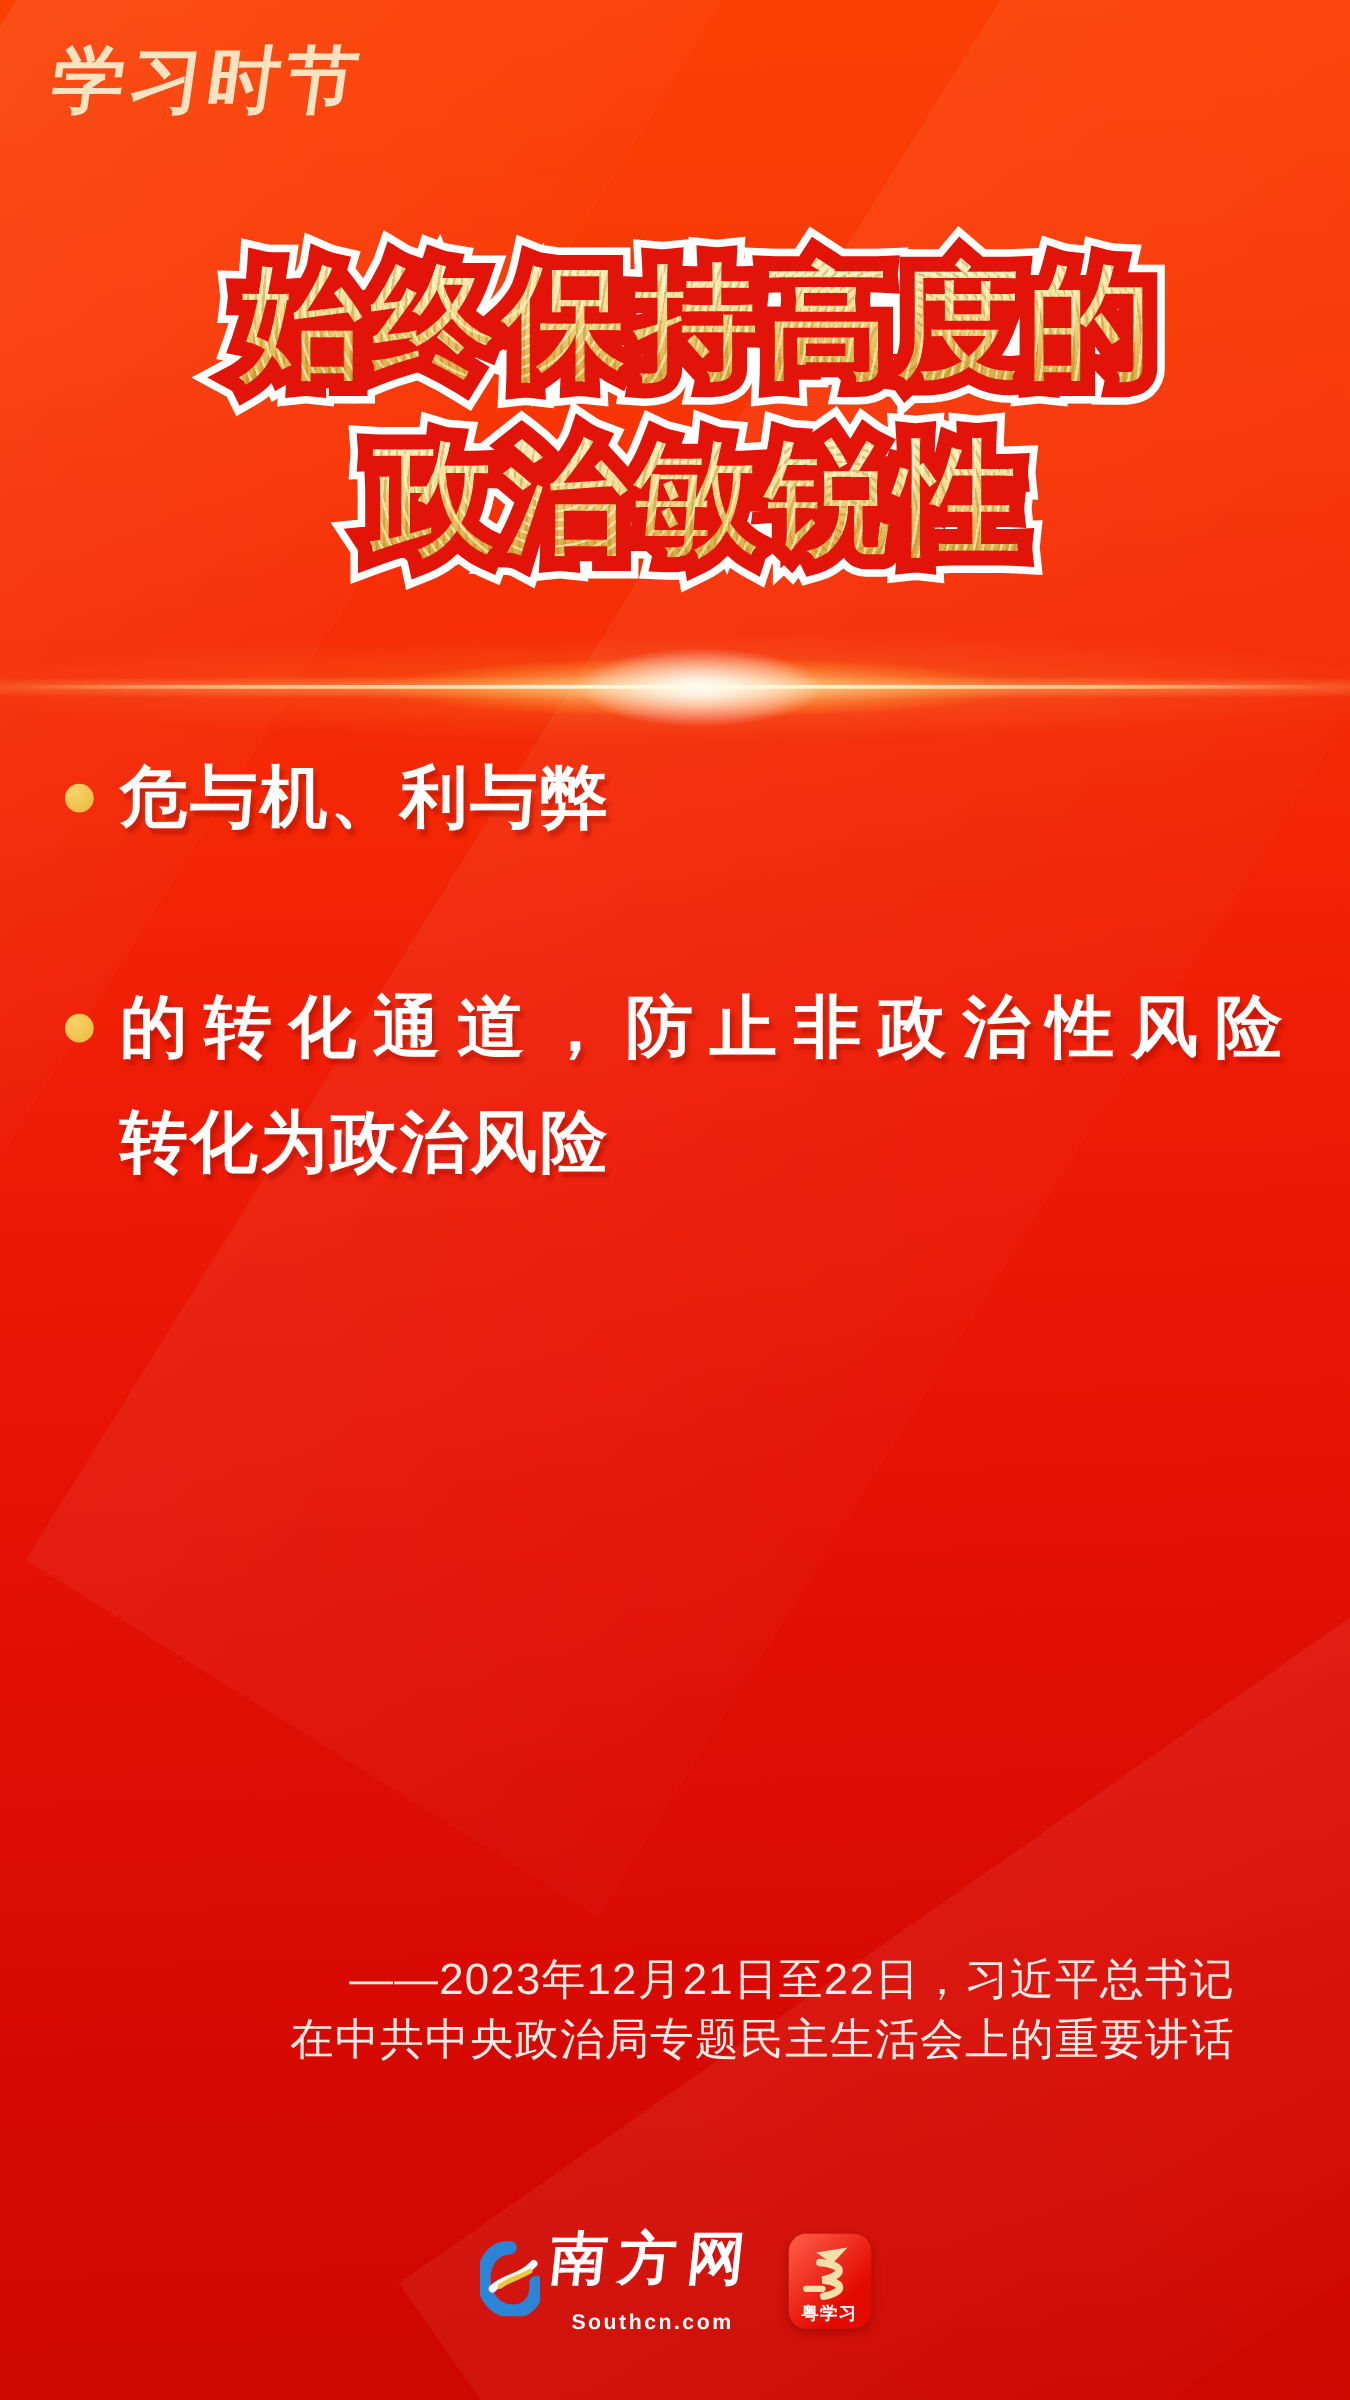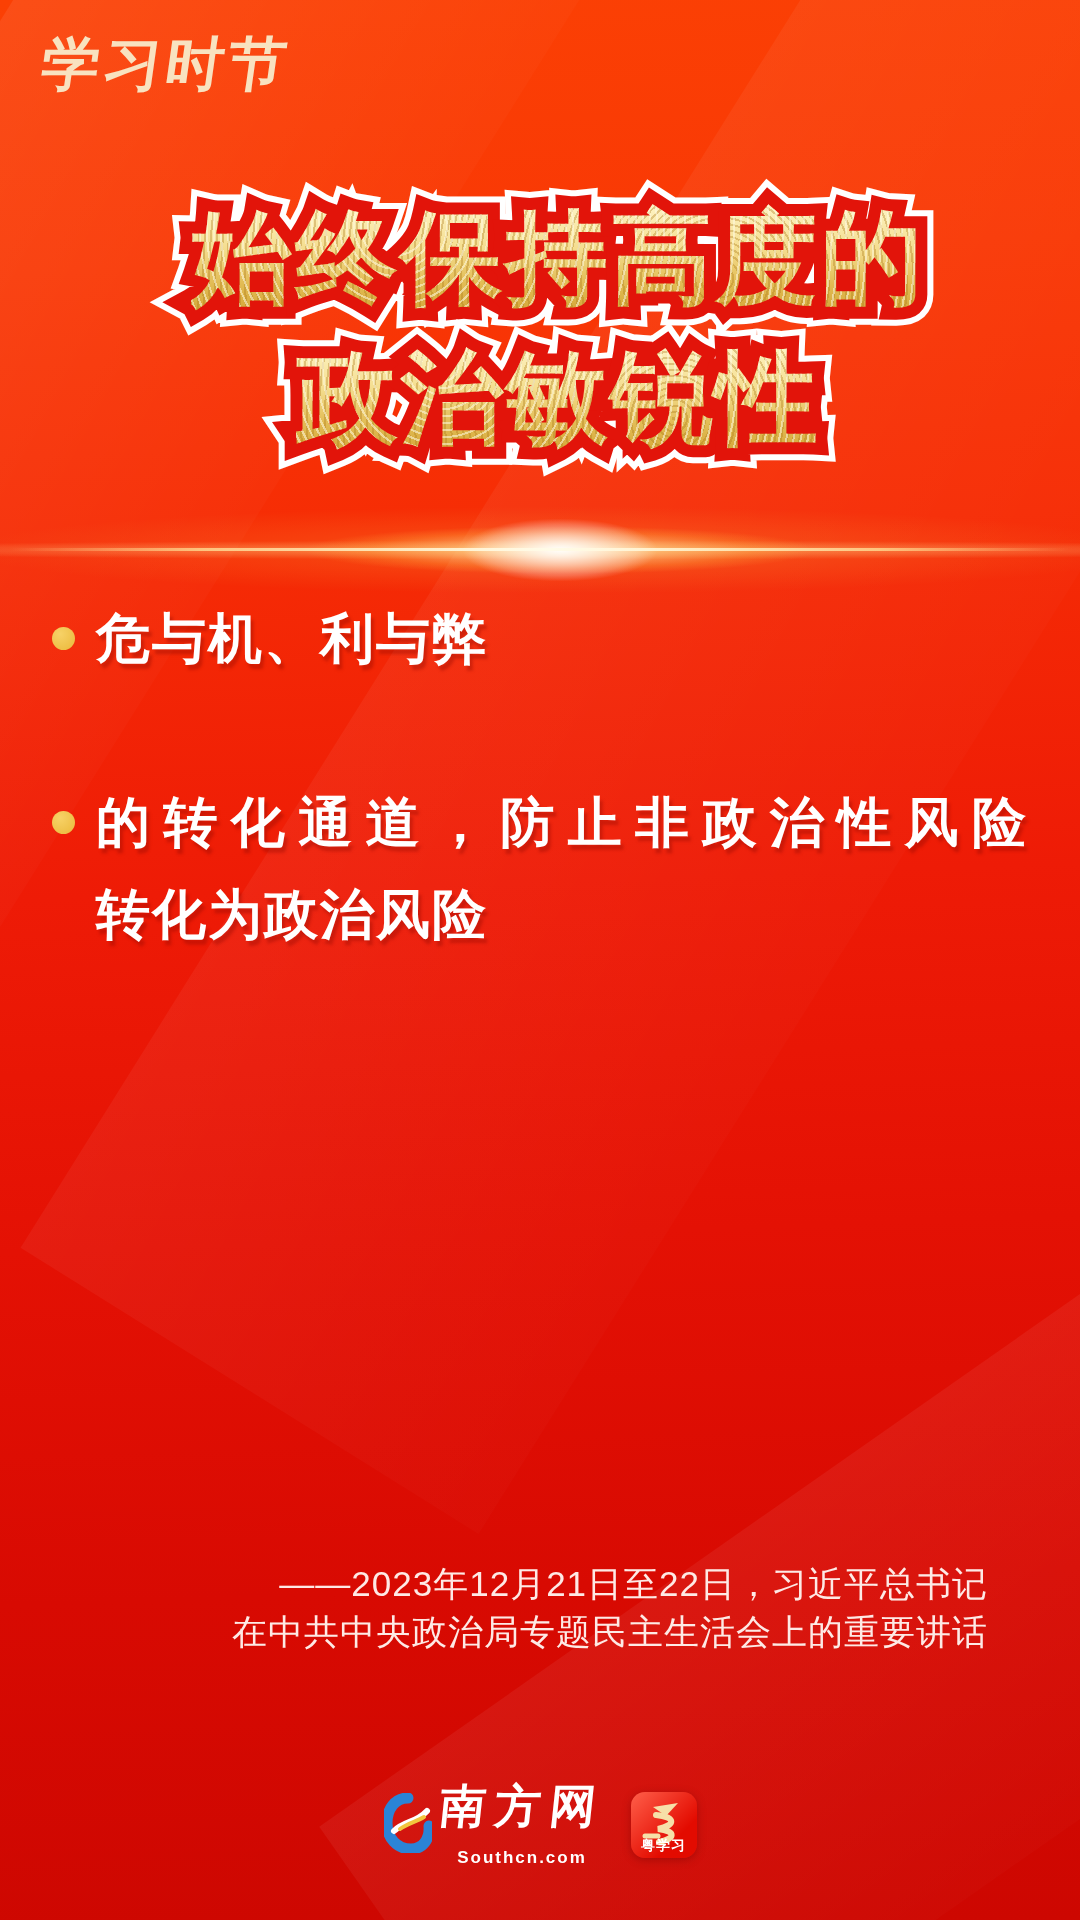--- a/index.html
+++ b/index.html
@@ -14,21 +14,21 @@
     background:linear-gradient(90deg,rgba(255,255,255,0.075),rgba(255,255,255,0.02));}
   .streak-2{width:540px;height:1700px;left:430px;top:-180px;transform:rotate(32deg);
     background:linear-gradient(90deg,rgba(255,255,255,0.05),rgba(255,255,255,0.015));}
   .streak-3{width:430px;height:1300px;left:760px;top:980px;transform:rotate(55deg);
     background:linear-gradient(90deg,rgba(255,255,255,0.06),rgba(255,255,255,0.015));}
   
   .brand{position:absolute;left:42px;top:26px;font-size:58px;font-weight:900;
     color:#f8e2c0;transform:skewX(-8deg);letter-spacing:4px;white-space:nowrap;}
   
   .title{position:absolute;top:188px;left:0;width:100%;text-align:center;}
-  .t-line{position:relative;font-size:102px;line-height:140px;font-weight:700;letter-spacing:3px;white-space:nowrap;margin-left:36px;}
+  .t-line{position:relative;font-size:102px;line-height:140px;font-weight:400;letter-spacing:3px;white-space:nowrap;margin-left:36px;}
   .t-layer{position:absolute;left:0;right:0;top:0;}
   .t-white{-webkit-text-stroke:36px #ffffff;color:#fff;}
   .t-red{-webkit-text-stroke:24px #e2140a;color:#e2140a;text-shadow:4px 7px 0 rgba(170,10,0,0.35);}
   .t-gold{position:relative;color:transparent;
     background:
       repeating-radial-gradient(circle at 28% 22%, rgba(255,250,225,0.55) 0 2px, rgba(0,0,0,0) 2px 7px),
       repeating-radial-gradient(circle at 72% 68%, rgba(170,120,25,0.35) 0 2px, rgba(0,0,0,0) 2px 6px),
       linear-gradient(180deg,#fdf2c0 6%,#f4dd8e 42%,#e2bc55 72%,#d3a535 100%);
     -webkit-background-clip:text;background-clip:text;}
   
@@ -50,21 +50,21 @@
   .bline.just{text-align:justify;text-align-last:justify;}
   
   .attribution{position:absolute;top:1560px;right:92px;text-align:right;font-size:35px;line-height:48px;
     color:rgba(255,242,238,0.96);font-weight:500;letter-spacing:1px;}
   
   .footer{position:absolute;top:1782px;left:0;width:100%;display:flex;justify-content:center;align-items:center;gap:26px;}
   .southcn{display:flex;align-items:center;gap:8px;}
   .southcn-text{display:flex;flex-direction:column;align-items:center;}
   .southcn-name{font-size:46px;font-weight:900;color:#fff;transform:skewX(-6deg);letter-spacing:9px;line-height:1.05;white-space:nowrap;}
   .southcn-domain{font-size:17px;font-weight:800;color:#fff;letter-spacing:2px;margin-top:18px;}
-  .yuexuexi{position:relative;width:66px;height:66px;border-radius:14px;flex:0 0 auto;
+  .yuexuexi{position:relative;width:66px;height:76px;border-radius:14px;flex:0 0 auto;
     background:linear-gradient(135deg,#ff5f4a,#e30b00 70%);box-shadow:0 2px 8px rgba(90,0,0,0.35);}
   .yuexuexi svg{position:absolute;left:0;top:0;}
   .yuexuexi-name{position:absolute;left:0;right:0;bottom:3px;text-align:center;font-size:14px;font-weight:900;color:#fff;letter-spacing:1px;}
 </style>
 </head>
 <body>
 
 <div class="poster">
 
   <div class="streak streak-1"></div>

